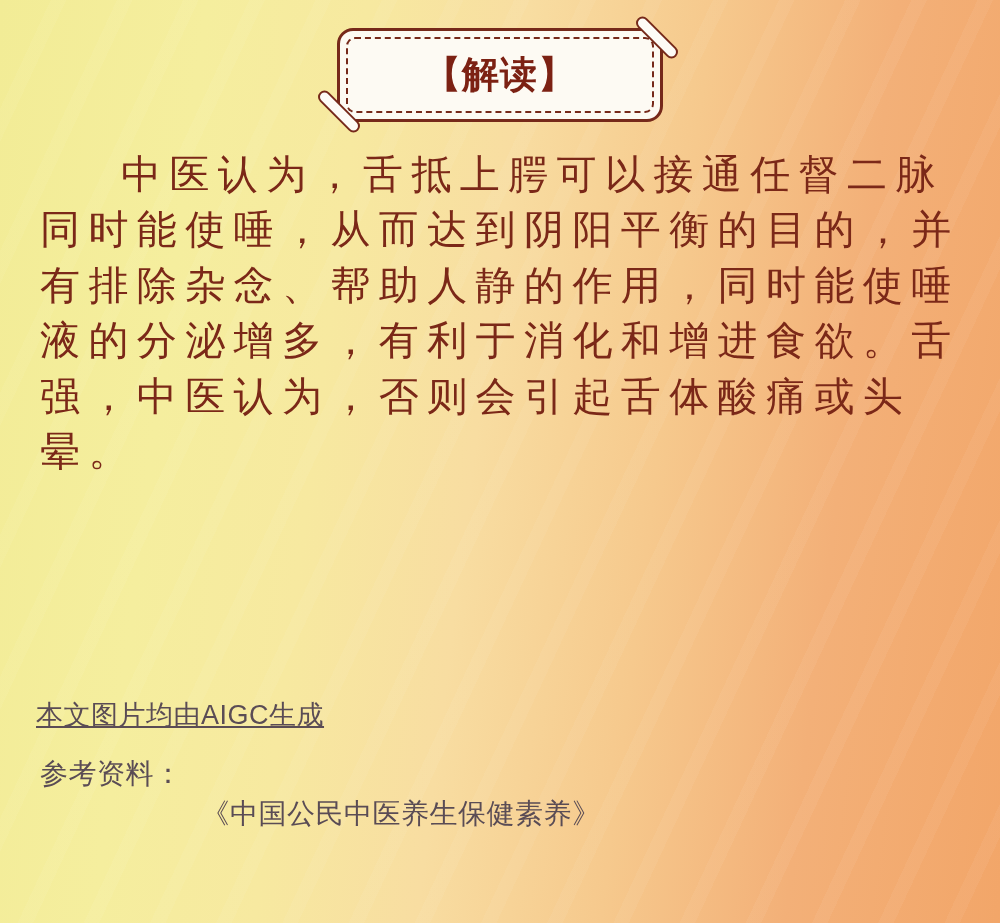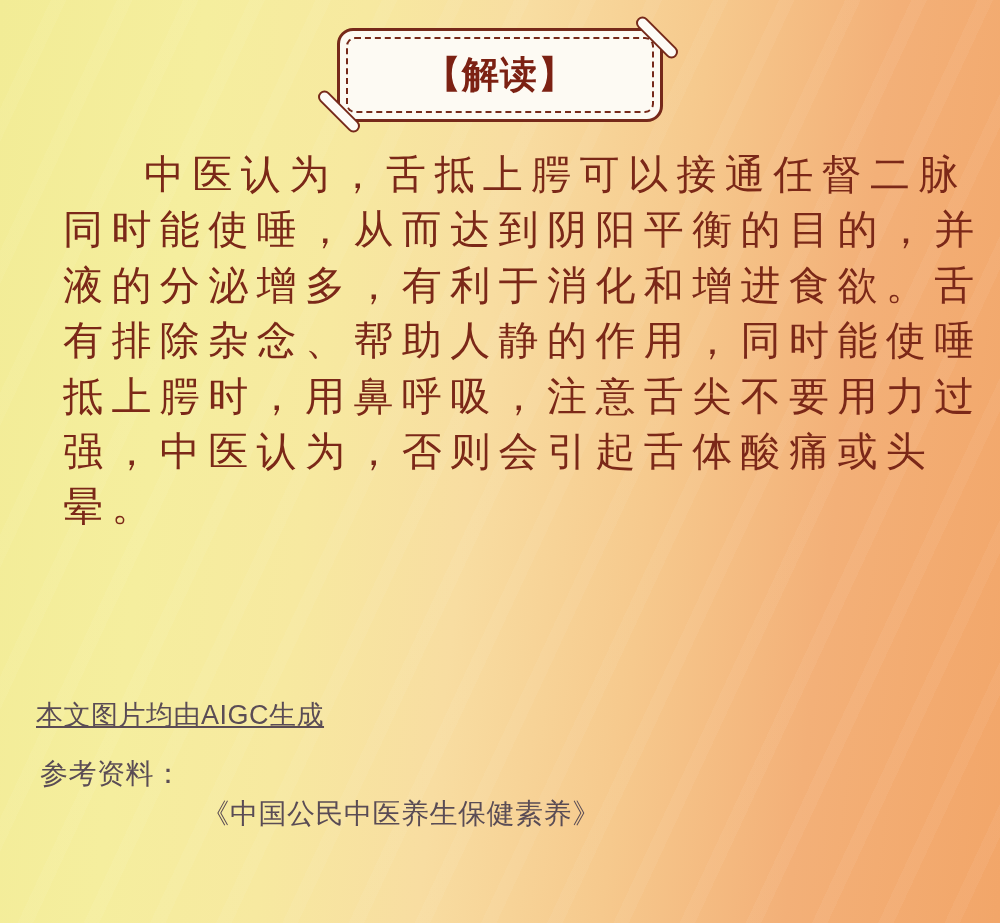--- a/index.html
+++ b/index.html
@@ -50,21 +50,20 @@
   .tape-bl{ left:-28px;  top:74px; transform:rotate(45deg); }
 
   
   .body-text{
     position:absolute;left:40px;top:147px;width:930px;
     color:#7b2818;
     font-size:40px;
     line-height:55.4px;
     letter-spacing:8.4px;
     font-family:"Liberation Serif","DejaVu Serif",serif;
-    margin-left:23px;
   }
   .body-line{white-space:nowrap;}
   .body-line:first-child{text-indent:81px;}
 
   
   .footer-note{
     position:absolute;left:36px;top:698px;
     font-size:27px;line-height:34px;
     color:#5a4c55;
     letter-spacing:0.5px;
@@ -88,23 +87,22 @@
   <div class="title-box">
     <div class="title-dashed"></div>
     <div class="title-text">【解读】</div>
     <div class="tape tape-tr"></div>
     <div class="tape tape-bl"></div>
   </div>
 
   <div class="body-text">
       <div class="body-line">中医认为，舌抵上腭可以接通任督二脉</div>
       <div class="body-line">同时能使唾，从而达到阴阳平衡的目的，并</div>
+      <div class="body-line">有排除杂念、帮助人静的作用，同时能使唾</div>
       <div class="body-line">液的分泌增多，有利于消化和增进食欲。舌</div>
-      <div class="body-line">有排除杂念、帮助人静的作用，同时能使唾</div>
-      <div class="body-line">抵上腭时，用鼻呼吸，注意舌尖不要用力过</div>
       <div class="body-line">强，中医认为，否则会引起舌体酸痛或头</div>
       <div class="body-line">晕。</div>
     </div>
 
   <div class="footer-note">本文图片均由AIGC生成</div>
 
   <div class="references">
     <div class="ref-label">参考资料：</div>
     <div class="ref-titles">
         <div class="ref-title">《中国公民中医养生保健素养》</div>

